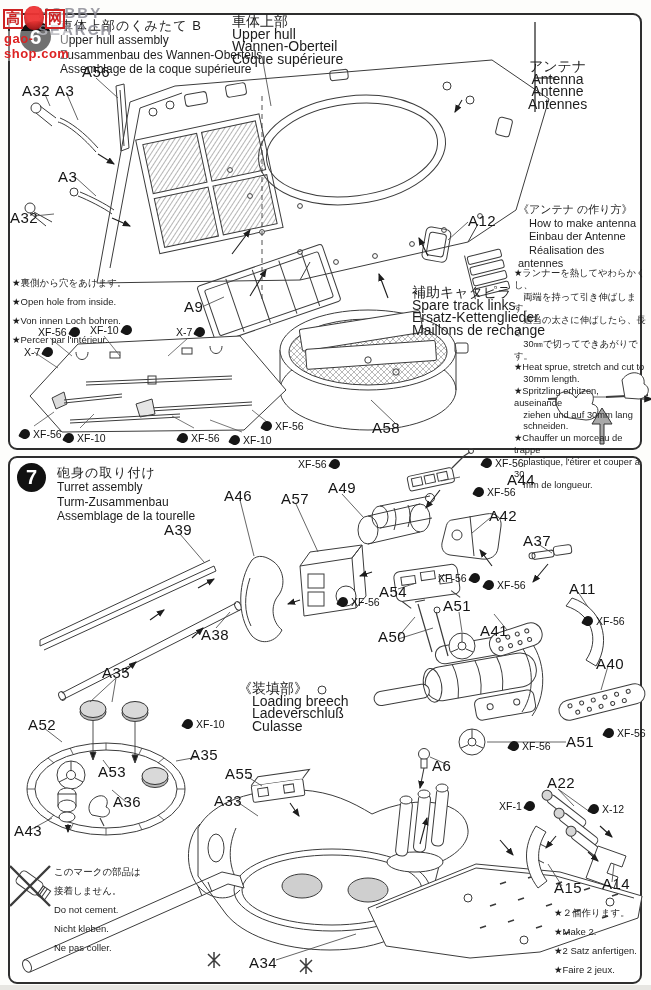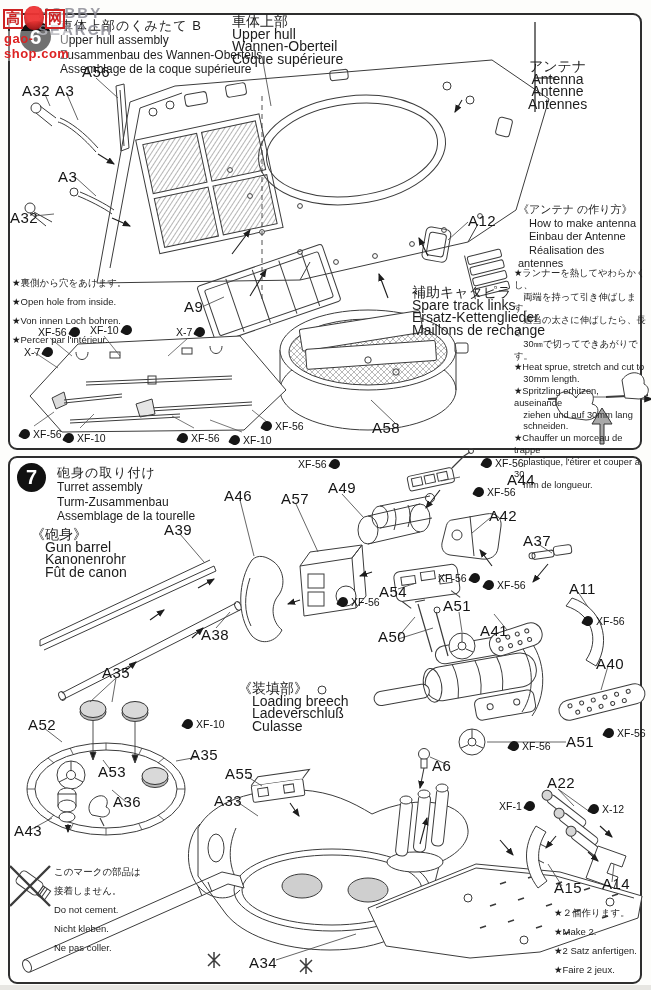--- a/index.html
+++ b/index.html
@@ -478,24 +478,20 @@
 　ziehen und auf 30mm lang
 　schneiden.
 ★Chauffer un morceau de trappe
 　plastique, l'étirer et couper à 30
 　mm de longueur.</div>
 
   <div class="title-ja" style="left:57px;top:464px;">砲身の取り付け</div>
   <div class="title-rest" style="left:57px;top:480px;">Turret assembly
 Turm-Zusammenbau
 Assemblage de la tourelle</div>
-  <div class="caption" style="left:31px;top:528px;">《砲身》
-　Gun barrel
-　Kanonenrohr
-　Fût de canon</div>
   <div class="caption" style="left:238px;top:682px;">《装填部》
 　Loading breech
 　Ladeverschluß
 　Culasse</div>
   <div class="note" style="left:554px;top:903px;">★２個作ります。
 ★Make 2.
 ★2 Satz anfertigen.
 ★Faire 2 jeux.</div>
   <div class="note" style="left:54px;top:862px;">このマークの部品は
 接着しません。

